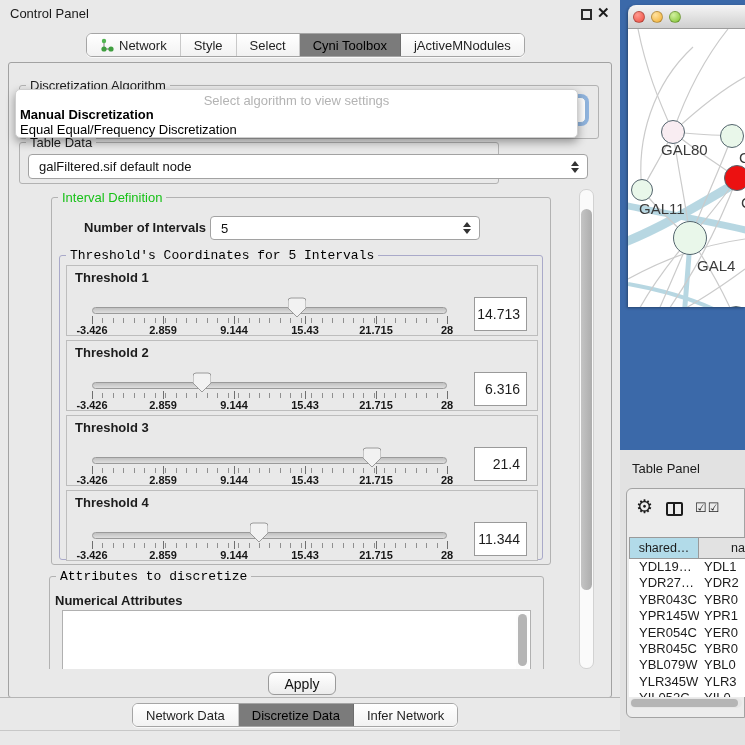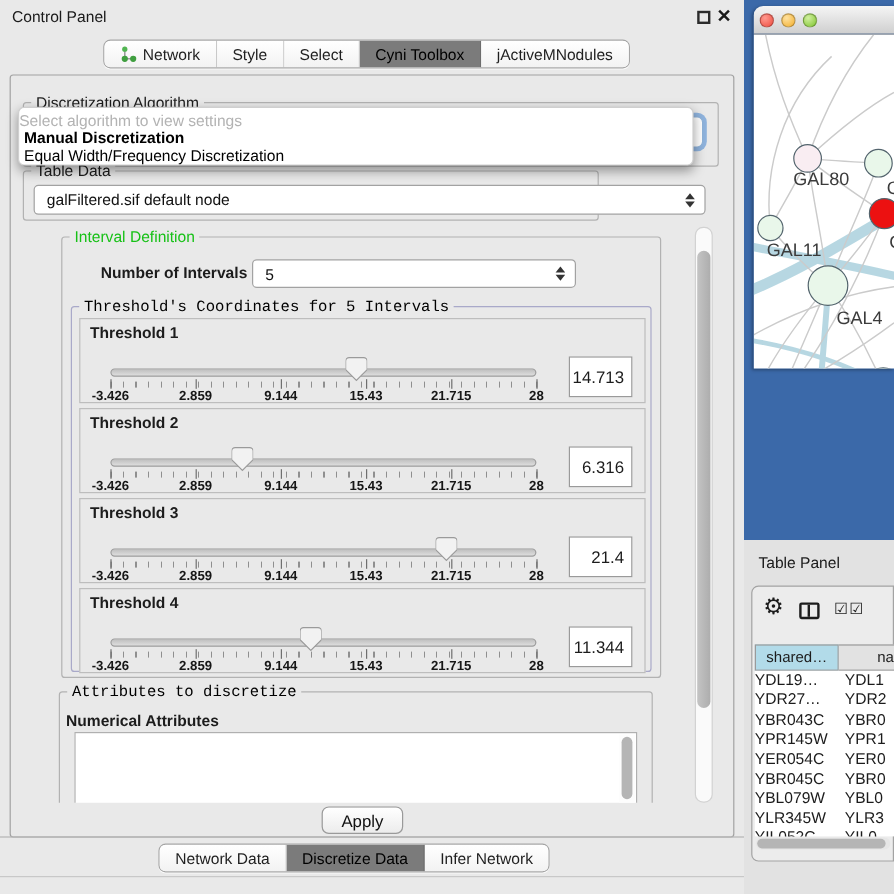--- a/index.html
+++ b/index.html
@@ -37,21 +37,21 @@
 
   .combo { position:absolute; background:#fff; border:1px solid #a2a2a2; border-radius:4px;
            display:flex; align-items:center; padding-left:10px; font-size:13px; color:#111; }
   .stepper { position:absolute; right:8px; top:50%; transform:translateY(-50%); display:flex; flex-direction:column; gap:2px; }
   .tri-up { width:0; height:0; border-left:4px solid transparent; border-right:4px solid transparent; border-bottom:5px solid #333; }
   .tri-dn { width:0; height:0; border-left:4px solid transparent; border-right:4px solid transparent; border-top:5px solid #333; }
 
   
   .popup { left:6px; top:26px; width:563px; height:49px; background:#fff; border:1px solid #cfcfcf; border-radius:5px;
            box-shadow:0 4px 10px rgba(0,0,0,.38); z-index:30; }
-  .popup-ph { position:absolute; left:0; right:0; top:3px; text-align:left; color:#b3b3b3; font-size:13px; }
+  .popup-ph { position:absolute; left:0; right:0; top:3px; text-align:center; color:#b3b3b3; font-size:13px; }
   .popup-opt { position:absolute; left:4px; font-size:13px; color:#000; white-space:nowrap; }
   .combo-sliver { position:absolute; background:#fff; border:1px solid #8fb3da; border-radius:5px;
                   box-shadow:0 0 0 3px rgba(96,150,215,.65); z-index:5; }
 
   
   .scrollpane { left:6px; top:126px; width:564px; height:480px; overflow:hidden; }
   .vscroll { position:absolute; background:#fafafa; border:1px solid #d2d2d2; border-radius:7px; }
   .vthumb { position:absolute; left:1px; right:1px; background:linear-gradient(to right,#c4c4c4,#adadad); border-radius:6px; }
 
   
@@ -99,21 +99,21 @@
   .gear { position:absolute; left:9px; top:8px; font-size:19px; color:#1c1c1c; line-height:1; }
   .split-icon { position:absolute; left:39px; top:13px; width:17px; height:14px; border:2px solid #1c1c1c; border-radius:2px; }
   .split-icon::after { content:""; position:absolute; left:5px; top:0; width:2px; height:10px; background:#1c1c1c; }
   .checks { position:absolute; left:68px; top:11px; font-size:13px; letter-spacing:1px; color:#1c1c1c; }
   .thead { position:absolute; left:2px; top:48px; width:117px; height:22px; display:flex; }
   .th { border:1px solid #9a9a9a; font-size:12.5px; display:flex; align-items:center; justify-content:center; white-space:nowrap; overflow:hidden; }
   .th1 { width:70px; background:#b2dbe9; }
   .th2 { flex:1; background:#e2e2e2; border-left:none; justify-content:flex-start; padding-left:32px; }
   .tbody { position:absolute; left:2px; top:70px; width:117px; height:138px; background:#fff; overflow:hidden; }
   .t-row { display:flex; height:16.4px; line-height:16.4px; font-size:13px; }
-  .t-c1 { width:70px; padding-left:0; white-space:nowrap; overflow:hidden; }
+  .t-c1 { width:70px; padding-left:10px; white-space:nowrap; overflow:hidden; }
   .t-c2 { flex:1; padding-left:5px; white-space:nowrap; overflow:hidden; }
   .hscroll { position:absolute; left:3px; top:209px; width:112px; height:10px; background:#e6e6e6; border-radius:5px; }
   .hthumb { position:absolute; left:1px; top:1px; width:107px; height:8px; background:#b5b5b5; border-radius:4px; }
 </style>
 </head>
 <body>
 
 <div id="app">
 
   <div class="abs cp">
@@ -149,21 +149,21 @@
     <div class="abs main-panel">
 
       <div class="group" style="left:10px; top:22px; width:580px; height:54px;">
         <span class="group-title gt-dark">Discretization Algorithm</span>
       </div>
       <div class="combo-sliver" style="left:539px; top:34px; width:38px; height:26px;"></div>
 
       <div class="abs popup">
         <div class="popup-ph">Select algorithm to view settings</div>
         <div class="popup-opt" style="top:17px; font-weight:bold;">Manual Discretization</div>
-        <div class="popup-opt" style="top:32px;">Equal Width/Frequency Discretization</div>
+        <div class="popup-opt" style="top:32px;">Equal Equal/Frequency Discretization</div>
       </div>
 
       <div class="group" style="left:10px; top:79px; width:480px; height:42px;">
         <span class="group-title gt-dark">Table Data</span>
         <div class="combo" style="left:8px; top:11px; width:560px; height:25px;">
           <span>galFiltered.sif default node</span>
           <span class="stepper">
               <span class="tri-up"></span>
               <span class="tri-dn"></span>
             </span>

